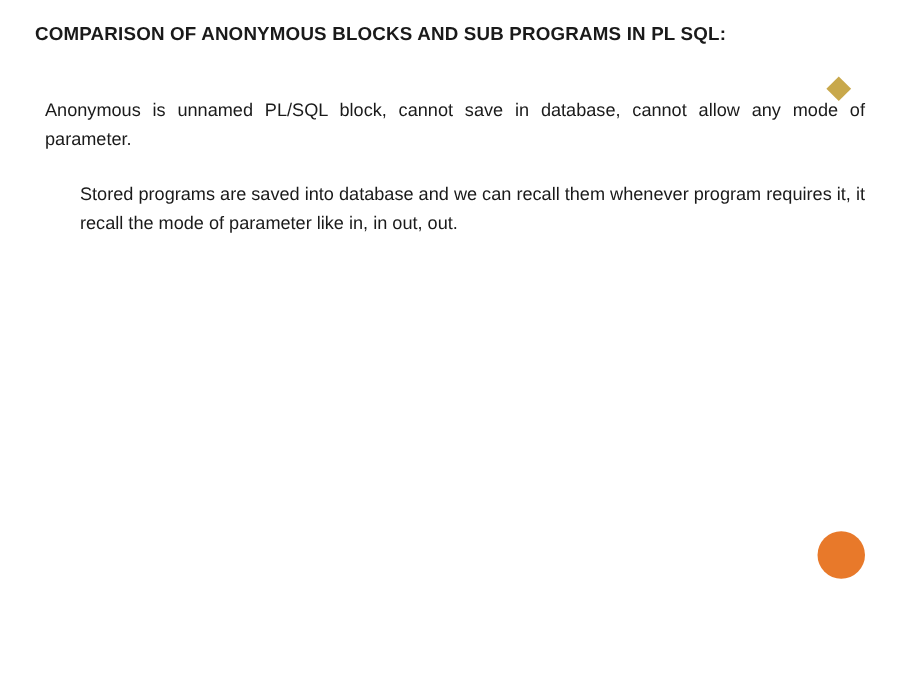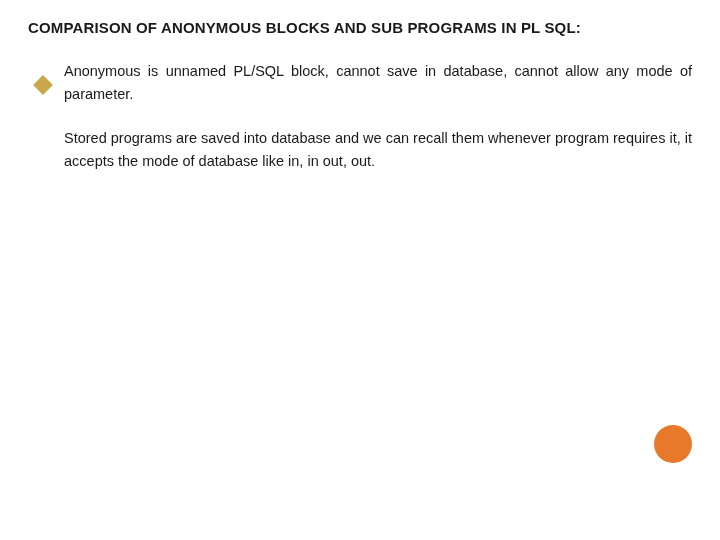--- a/index.html
+++ b/index.html
@@ -28,23 +28,24 @@
       font-size: 15px;
       font-weight: bold;
       color: #1a1a1a;
       margin-bottom: 22px;
       line-height: 1.35;
       letter-spacing: 0.01em;
     }
 
     .bullet-section {
       display: flex;
-      align-items: center;
+      align-items: flex-end;
       margin-bottom: 22px;
       padding-left: 8px;
+      flex-direction: column;
     }
 
     .bullet-icon {
       width: 14px;
       height: 14px;
       min-width: 14px;
       background: #c8a84b;
       transform: rotate(45deg);
       margin-top: 4px;
       margin-right: 14px;
@@ -85,19 +86,19 @@
 <div class="page">
 
   <div class="title">COMPARISON OF ANONYMOUS BLOCKS AND SUB PROGRAMS IN PL SQL:</div>
 
   <div class="bullet-section">
     <div class="bullet-icon"></div>
     <p class="bullet-text">Anonymous is unnamed PL/SQL block, cannot save in database, cannot allow any mode of parameter.</p>
   </div>
 
   <div class="plain-section">
-    <p class="plain-text">Stored programs are saved into database and we can recall them whenever program requires it, it accepts the mode of database like in, in out, out.</p>
+    <p class="plain-text">Stored programs are saved into database and we can recall them whenever program requires it, it recall the mode of parameter like in, in out, out.</p>
   </div>
 
 
   <div class="orange-circle"></div>
 
 </div>
 
 </body></html>

